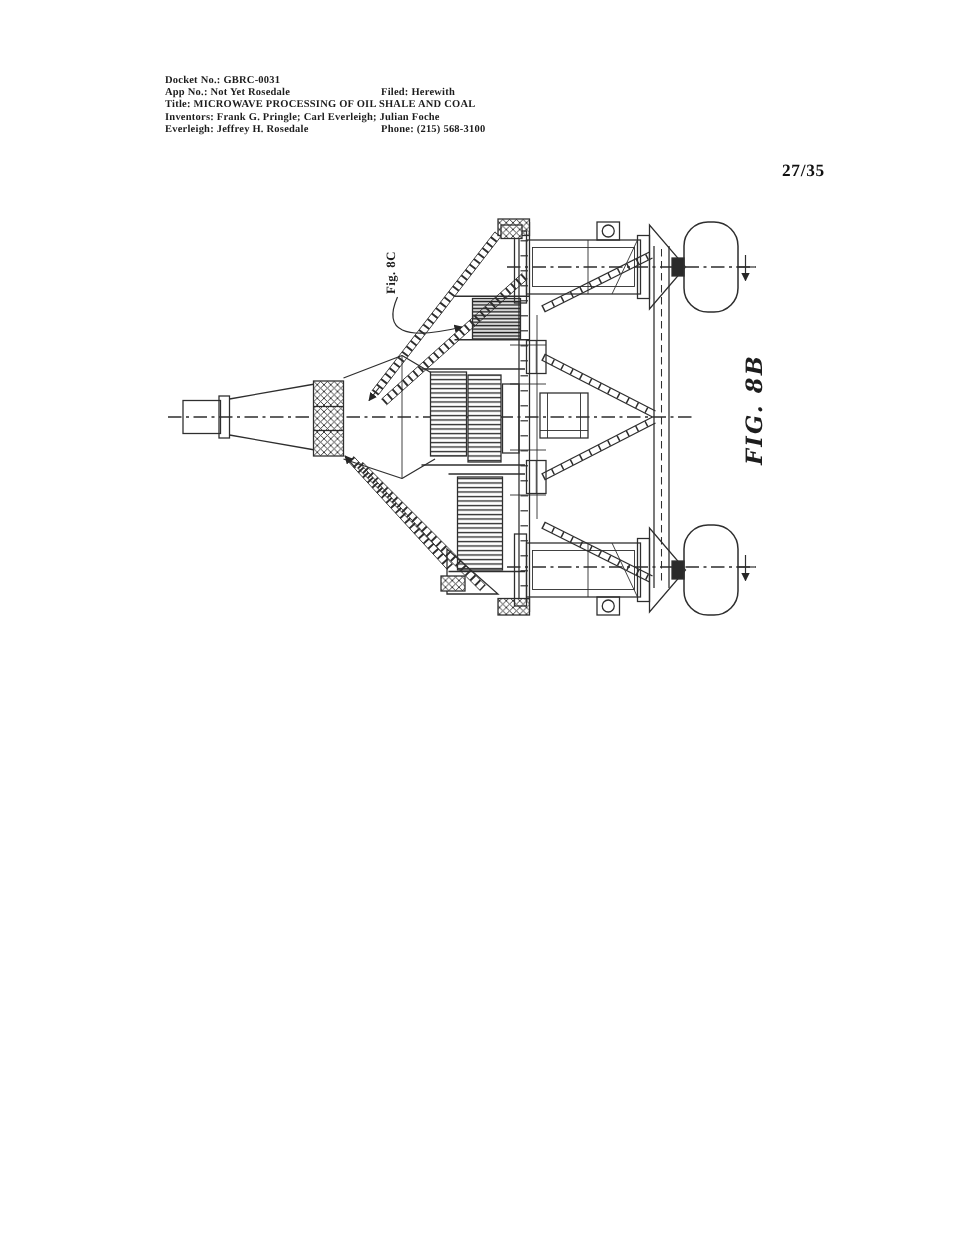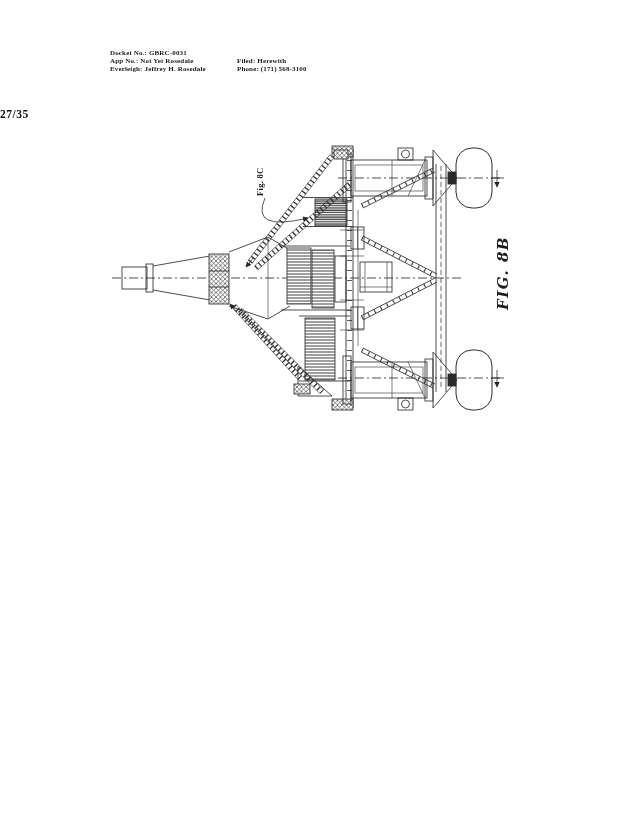--- a/index.html
+++ b/index.html
@@ -3,22 +3,22 @@
 <meta charset="utf-8">
 <style>
   html,body{margin:0;padding:0;background:#e8e8e8;}
   .sheet{
     position:relative;width:638px;height:824px;background:#ffffff;
     overflow:hidden;font-family:"Liberation Serif", serif;color:#161616;
   }
   .doc-header{position:absolute;left:110px;top:49px;width:260px;}
   .hline{position:relative;height:8.2px;font-size:7px;font-weight:600;
     letter-spacing:.15px;white-space:nowrap;color:#1c1c1c;}
-  .hline .col2{position:absolute;left:127px;top:0;}
-  .page-number{position:absolute;left:0;top:108px;width:550px;text-align:left;
+  .hline .col2{position:absolute;left:144px;top:0;}
+  .page-number{position:absolute;left:0;top:108px;width:550px;text-align:right;
     font-size:11.5px;font-weight:600;letter-spacing:.5px;color:#111;}
   svg.drawing{position:absolute;left:0;top:0;}
   .fig-label{font-family:"DejaVu Serif", serif;font-style:italic;font-size:15px;
     font-weight:700;letter-spacing:1.5px;fill:#1d1d1d;}
   .fig-callout{font-family:"Liberation Serif", serif;font-size:8.5px;
     font-weight:600;fill:#1d1d1d;letter-spacing:.3px;}
 </style>
 </head>
 <body>
 
@@ -26,22 +26,28 @@
 
   <div class="doc-header">
     <div class="hline">
       <span>Docket No.: GBRC-0031</span>
     </div>
     <div class="hline">
       <span>App No.: Not Yet Rosedale</span>
       <span class="col2">Filed: Herewith</span>
     </div>
     <div class="hline">
+      <span>Title: MICROWAVE PROCESSING OF OIL SHALE AND COAL</span>
+    </div>
+    <div class="hline">
+      <span>Inventors: Frank G. Pringle; Carl Everleigh; Julian Foche</span>
+    </div>
+    <div class="hline">
       <span>Everleigh: Jeffrey H. Rosedale</span>
-      <span class="col2">Phone: (171) 568-3100</span>
+      <span class="col2">Phone: (215) 568-3100</span>
     </div>
   </div>
 
   <div class="page-number">27/35</div>
 
   <svg class="drawing" width="638" height="824" viewBox="0 0 638 824">
     <defs>
       <pattern id="fins" width="4" height="3" patternUnits="userSpaceOnUse">
         <rect width="4" height="3" fill="#ffffff"></rect>
         <line x1="0" y1="1" x2="4" y2="1" stroke="#2a2a2a" stroke-width="0.9"></line>

